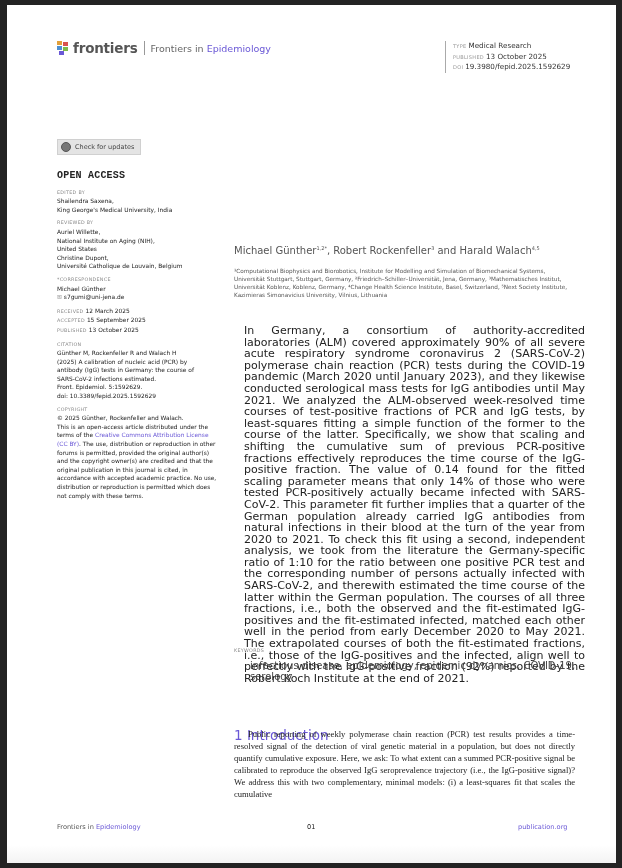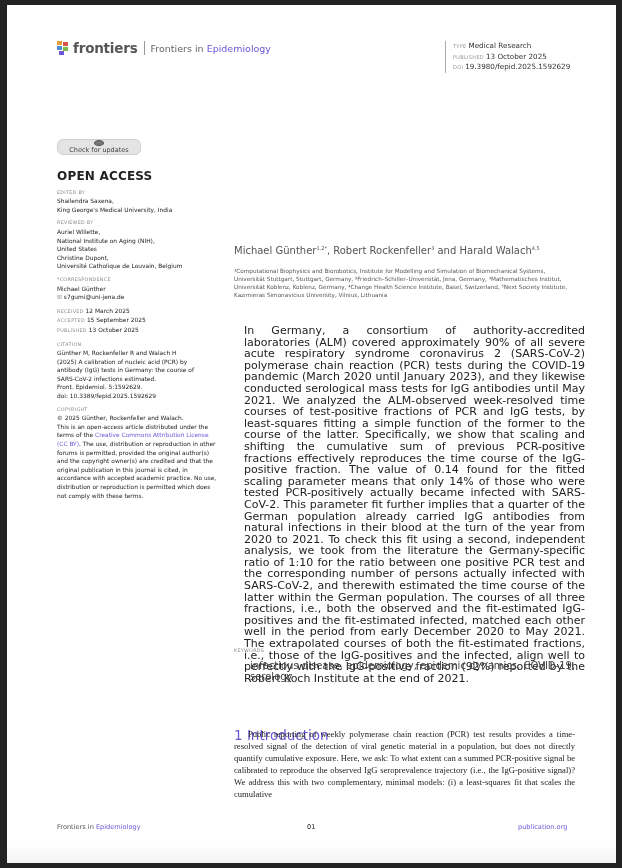--- a/index.html
+++ b/index.html
@@ -11,24 +11,24 @@
   .logo { left:50px; top:35px; display:flex; align-items:center;justify-content:flex-end; }
   .logo-mark { width:12px; height:14px; position:relative; margin-right:4px; }
   .logo-mark i { position:absolute; width:5px; height:4px; display:block; }
   .brand { font-weight:bold; font-size:13.5px; color:#555; letter-spacing:-0.2px; }
   .sep { width:1px; height:14px; background:#999; margin:0 6px; }
   .journal { font-size:9.5px; color:#666; }
   .journal .hl { color:#6a58d6; }
   .meta { left:438px; top:36px; border-left:1px solid #aaa; padding-left:7px; font-size:7.2px; line-height:9.6px; color:#333; }
   .meta .lbl { font-size:5px; color:#999; letter-spacing:0.3px; margin-right:2px; }
   
-  .check { left:50px; top:134px; width:82px; height:14px; background:#e4e4e4; border:1px solid #d0d0d0; border-radius:6px; display:flex; align-items:center; font-size:6.5px; color:#444;flex-direction:column; }
+  .check { left:50px; top:134px; width:82px; height:14px; background:#e4e4e4; border:1px solid #d0d0d0; border-radius:0; display:flex; align-items:center; font-size:6.5px; color:#444; }
   .check .ic { width:8px; height:8px; border-radius:50%; background:#777; border:1px solid #555; margin:0 4px 0 3px; }
   .left { left:50px; top:167px; width:160px; font-size:5.9px; line-height:8.6px; color:#222; }
-  .left .oa { font-weight:bold; font-size:12px; letter-spacing:0.2px; margin-bottom:8px; }
+  .left .oa { font-weight:bold; font-size:10px; letter-spacing:0.2px; margin-bottom:8px;font-family:Liberation Mono, monospace; }
   .left .lab { font-size:4.8px; color:#888; letter-spacing:0.3px; margin-top:5px; }
   .left .row .lab2 { font-size:4.8px; color:#888; letter-spacing:0.3px; margin-right:2px; }
   .left a, .left .link { color:#6a58d6; }
   
   .title { left:227px; top:128px; width:340px; font-size:19.5px; line-height:23.5px; color:#222; letter-spacing:-0.1px; }
   .authors { left:227px; top:240px; font-size:10px; color:#555; }
   .authors sup { font-size:5px; }
   .affil { left:227px; top:262px; width:340px; font-size:5.7px; line-height:8px; color:#555; }
   .abstract { left:227px; top:320px; width:341px; font-size:11px; line-height:11.6px; color:#222; text-align:justify;margin-left:10px; }
   .kwlab { left:227px; top:643px; font-size:4.8px; color:#888; letter-spacing:0.3px; }

